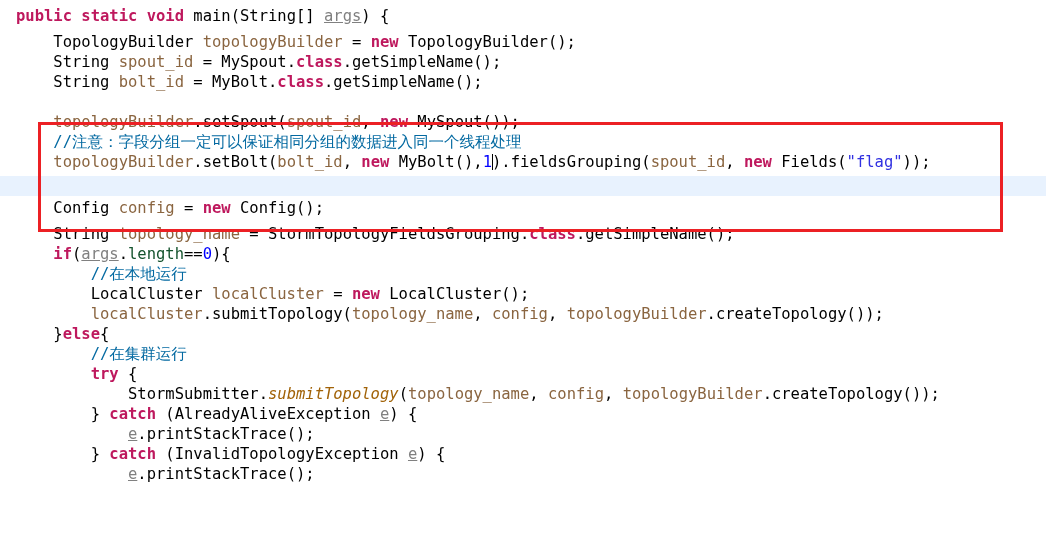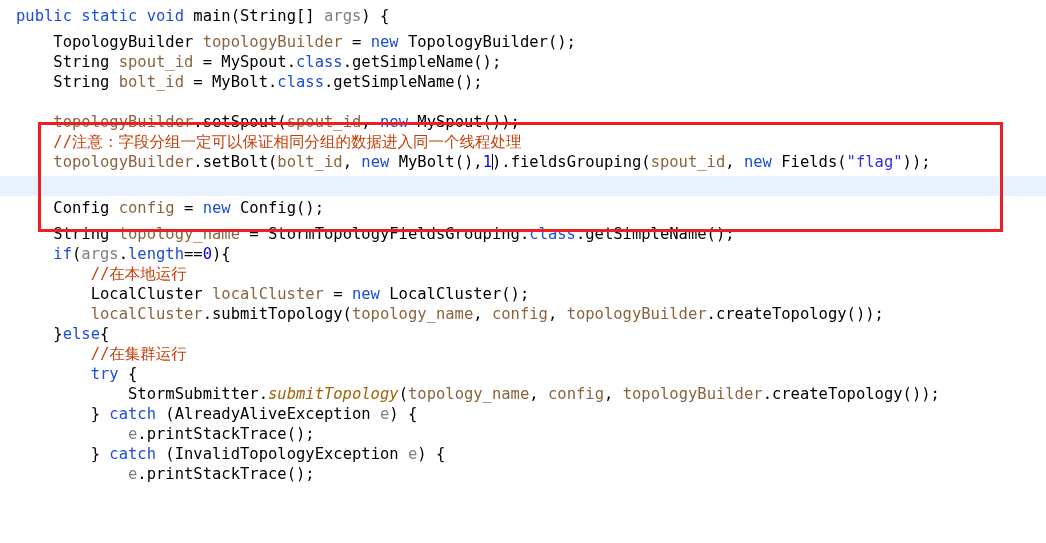--- a/index.html
+++ b/index.html
@@ -47,27 +47,27 @@
     line-height: 20px;
     white-space: pre;
     color: #000000;
   }
   .ln {
     display: block;
     height: 20px;
     padding-left: 16px;
   }
   
-  .kw   { color: #1d4ed8; font-weight: normal; }
+  .kw   { color: #be185d; font-weight: bold; }
   .var  { color: #8a6540; }
-  .par  { color: #808080; }
-  .fld  { color: #1d4ed8; }
+  .par  { color: #808080; text-decoration: underline; }
+  .fld  { color: #14532d; }
   .num  { color: #0000ff; }
   .str  { color: #3131e1; }
-  .cmt  { color: #c2410c; }
+  .cmt  { color: #0369a1; }
   .stm  { color: #a16207; font-style: italic; }
   .pl   { color: #000000; }
   
   .caret {
     display: inline-block;
     width: 0;
     border-left: 1px solid #000000;
     height: 16px;
     vertical-align: -3px;
     margin: 0 -1px 0 0;

